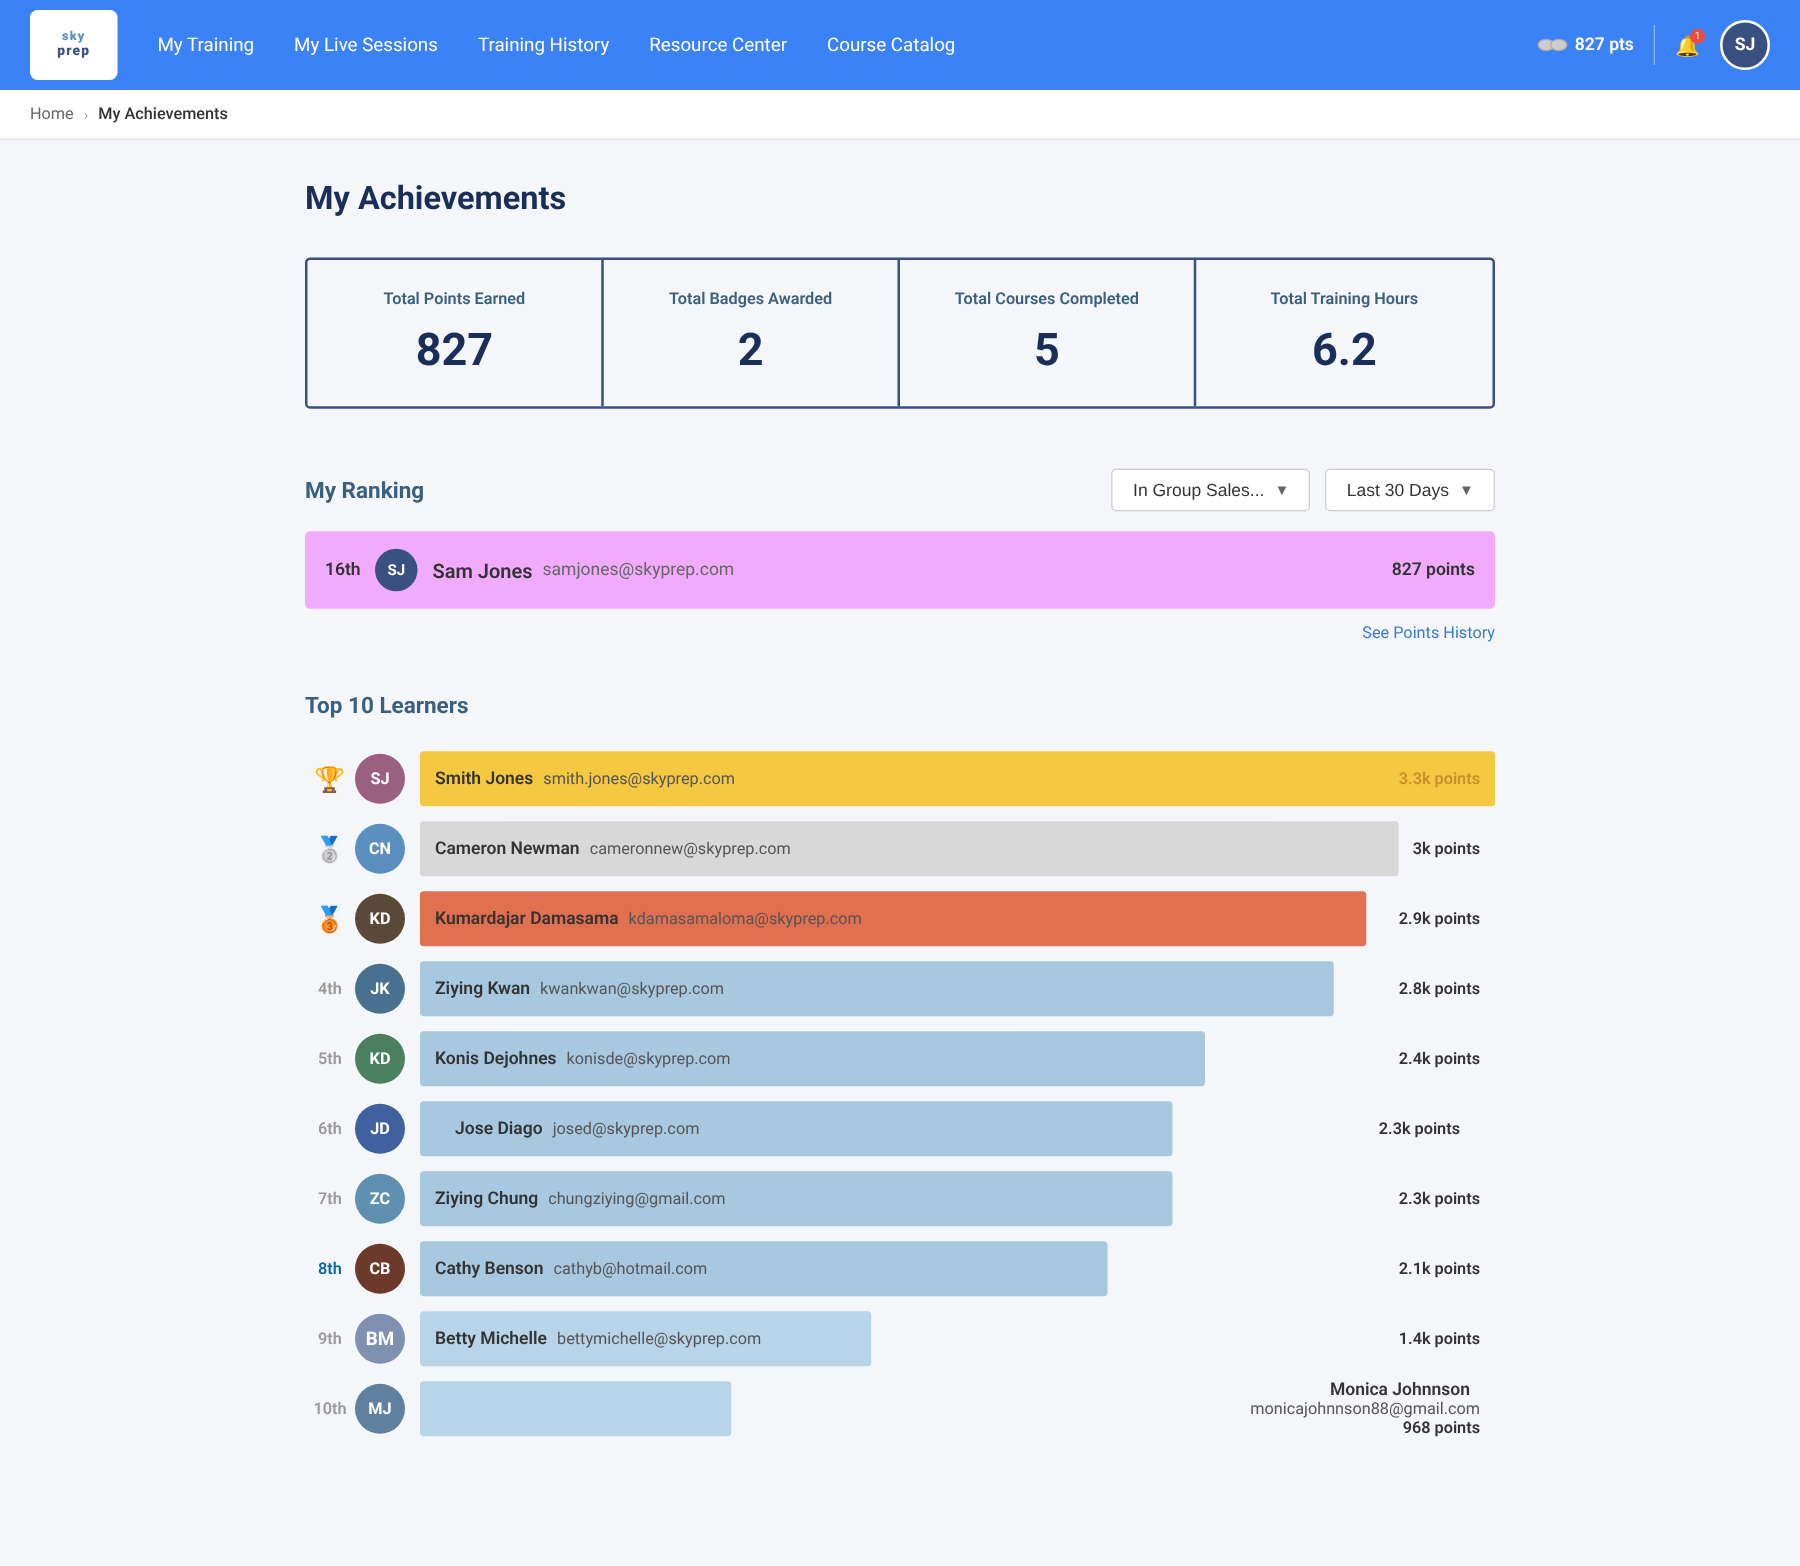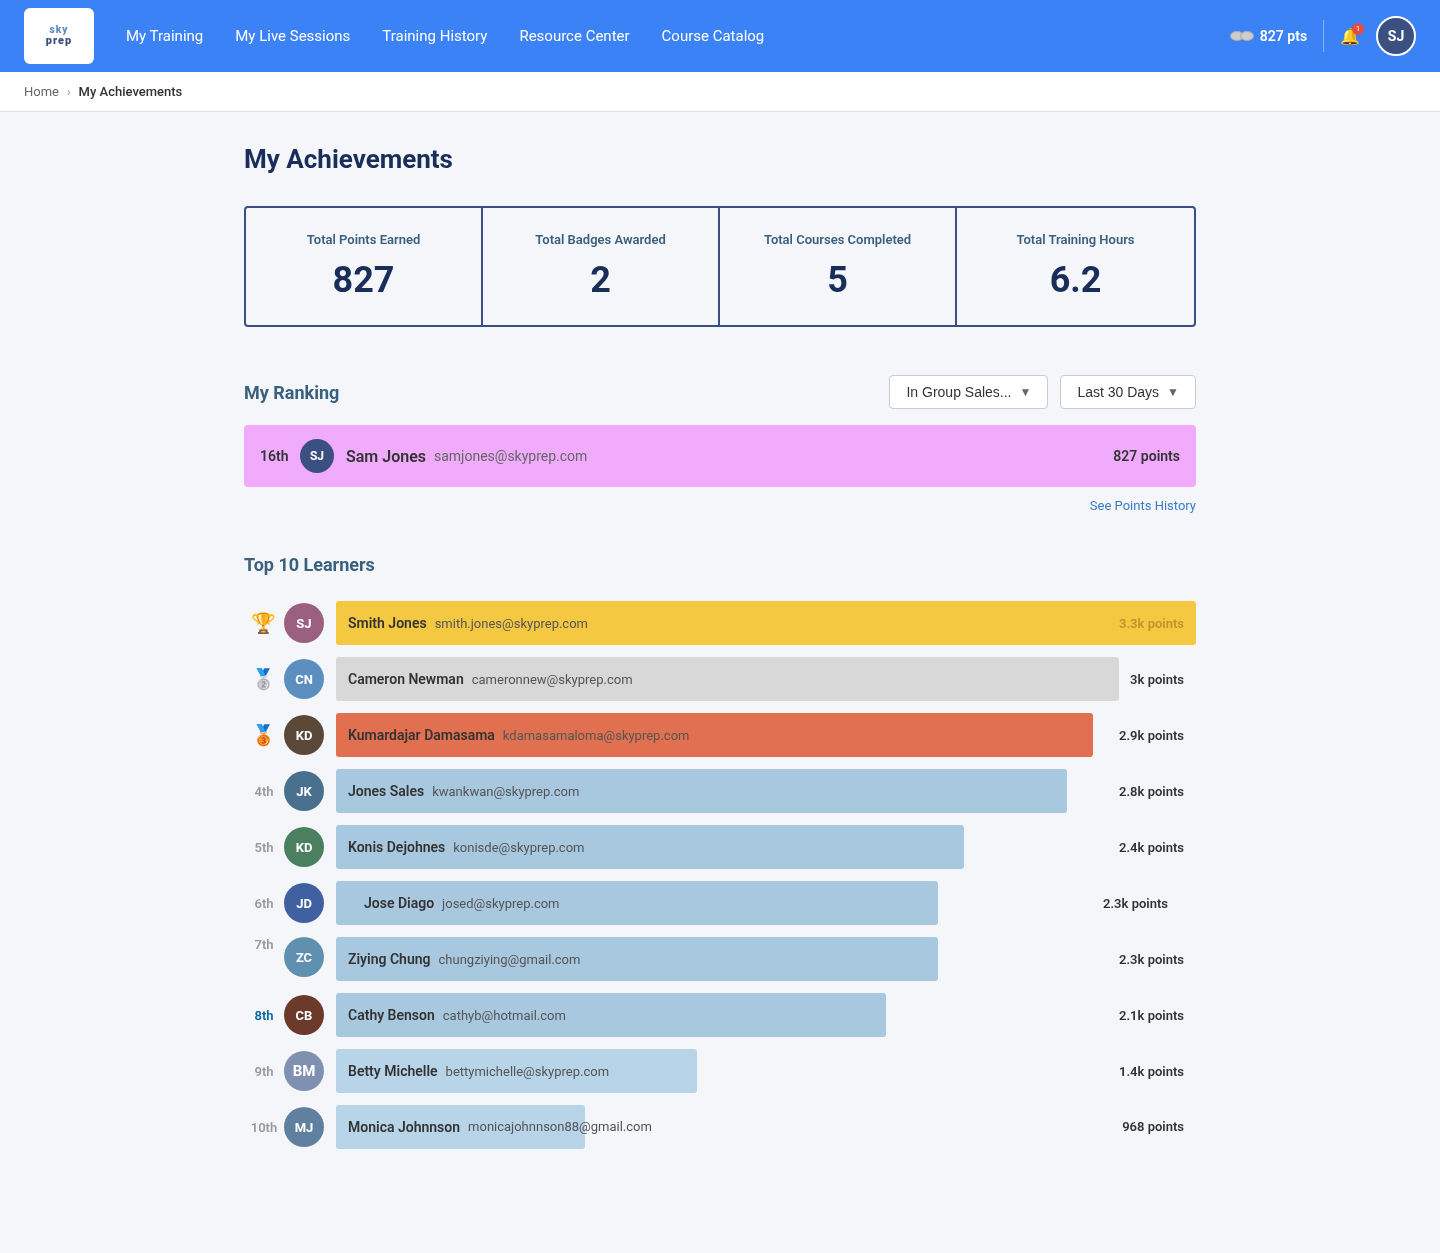--- a/index.html
+++ b/index.html
@@ -384,21 +384,21 @@
               <span class="pts-dark" style="margin-left: auto; font-weight: 600; font-size: 13px; white-space: nowrap;">2.9k points</span>
             </div>
           </div>
         </div>
         <div style="display: flex; align-items: center; padding: 6px 0px; min-height: 56px;">
           <div style="width: 40px; text-align: center; flex-shrink: 0; font-size: 13px; color: rgb(153, 153, 153); font-weight: 600;">4th</div>
           <div style="width: 40px; height: 40px; border-radius: 50%; display: flex; align-items: center; justify-content: center; font-weight: 700; font-size: 13px; margin-right: 12px; flex-shrink: 0; background: rgb(74, 112, 144); color: white;">JK</div>
           <div style="flex: 1 1 0%; position: relative; height: 44px; display: flex; align-items: center;">
             <div class="bar-blue" style="position: absolute; left: 0px; top: 0px; height: 100%; width: 85%; border-radius: 3px;"></div>
             <div style="position: relative; z-index: 2; display: flex; align-items: center; width: 100%; padding: 0px 12px;">
-              <span style="font-weight: 600; color: rgb(51, 51, 51); margin-right: 8px; font-size: 14px; white-space: nowrap;">Jones Sales</span>
+              <span style="font-weight: 600; color: rgb(51, 51, 51); margin-right: 8px; font-size: 14px; white-space: nowrap;">Ziying Kwan</span>
               <span style="color: rgb(85, 85, 85); font-size: 13px; white-space: nowrap;">kwankwan@skyprep.com</span>
               <span class="pts-dark" style="margin-left: auto; font-weight: 600; font-size: 13px; white-space: nowrap;">2.8k points</span>
             </div>
           </div>
         </div>
         <div style="display: flex; align-items: center; padding: 6px 0px; min-height: 56px;">
           <div style="width: 40px; text-align: center; flex-shrink: 0; font-size: 13px; color: rgb(153, 153, 153); font-weight: 600;">5th</div>
           <div style="width: 40px; height: 40px; border-radius: 50%; display: flex; align-items: center; justify-content: center; font-weight: 700; font-size: 13px; margin-right: 12px; flex-shrink: 0; background: rgb(74, 128, 96); color: white;">KD</div>
           <div style="flex: 1 1 0%; position: relative; height: 44px; display: flex; align-items: center;">
             <div class="bar-blue" style="position: absolute; left: 0px; top: 0px; height: 100%; width: 73%; border-radius: 3px;"></div>
@@ -414,21 +414,21 @@
           <div style="width: 40px; height: 40px; border-radius: 50%; display: flex; align-items: center; justify-content: center; font-weight: 700; font-size: 13px; margin-right: 12px; flex-shrink: 0; background: rgb(64, 96, 160); color: white;">JD</div>
           <div style="flex: 1 1 0%; position: relative; height: 44px; display: flex; align-items: center;">
             <div class="bar-blue" style="position: absolute; left: 0px; top: 0px; height: 100%; width: 70%; border-radius: 3px;"></div>
             <div style="position: relative; z-index: 2; display: flex; align-items: center; width: 100%; padding: 0px 28px;">
               <span style="font-weight: 600; color: rgb(51, 51, 51); margin-right: 8px; font-size: 14px; white-space: nowrap;">Jose Diago</span>
               <span style="color: rgb(85, 85, 85); font-size: 13px; white-space: nowrap;">josed@skyprep.com</span>
               <span class="pts-dark" style="margin-left: auto; font-weight: 600; font-size: 13px; white-space: nowrap;">2.3k points</span>
             </div>
           </div>
         </div>
-        <div style="display: flex; padding: 6px 0px; min-height: 56px;">
+        <div style="display: flex; align-items: center; padding: 6px 0px; min-height: 56px;">
           <div style="width: 40px; text-align: center; flex-shrink: 0; font-size: 13px; color: rgb(153, 153, 153); font-weight: 600;">7th</div>
           <div style="width: 40px; height: 40px; border-radius: 50%; display: flex; align-items: center; justify-content: center; font-weight: 700; font-size: 13px; margin-right: 12px; flex-shrink: 0; background: rgb(96, 144, 176); color: white;">ZC</div>
           <div style="flex: 1 1 0%; position: relative; height: 44px; display: flex; align-items: center;">
             <div class="bar-blue" style="position: absolute; left: 0px; top: 0px; height: 100%; width: 70%; border-radius: 3px;"></div>
             <div style="position: relative; z-index: 2; display: flex; align-items: center; width: 100%; padding: 0px 12px;">
               <span style="font-weight: 600; color: rgb(51, 51, 51); margin-right: 8px; font-size: 14px; white-space: nowrap;">Ziying Chung</span>
               <span style="color: rgb(85, 85, 85); font-size: 13px; white-space: nowrap;">chungziying@gmail.com</span>
               <span class="pts-dark" style="margin-left: auto; font-weight: 600; font-size: 13px; white-space: nowrap;">2.3k points</span>
             </div>
           </div>
@@ -455,21 +455,21 @@
               <span style="color: rgb(85, 85, 85); font-size: 13px; white-space: nowrap;">bettymichelle@skyprep.com</span>
               <span class="pts-dark" style="margin-left: auto; font-weight: 600; font-size: 13px; white-space: nowrap;">1.4k points</span>
             </div>
           </div>
         </div>
         <div style="display: flex; align-items: center; padding: 6px 0px; min-height: 56px;">
           <div style="width: 40px; text-align: center; flex-shrink: 0; font-size: 13px; color: rgb(153, 153, 153); font-weight: 600;">10th</div>
           <div style="width: 40px; height: 40px; border-radius: 50%; display: flex; align-items: center; justify-content: center; font-weight: 700; font-size: 13px; margin-right: 12px; flex-shrink: 0; background: rgb(96, 128, 160); color: white;">MJ</div>
           <div style="flex: 1 1 0%; position: relative; height: 44px; display: flex; align-items: center;">
             <div class="bar-lightblue" style="position: absolute; left: 0px; top: 0px; height: 100%; width: 29%; border-radius: 3px;"></div>
-            <div style="position: relative; z-index: 2; display: flex; align-items: flex-start; width: 100%; padding: 0px 12px;">
+            <div style="position: relative; z-index: 2; display: flex; align-items: flex-end; width: 100%; padding: 0px 12px; flex-direction: column;">
               <span style="font-weight: 600; color: rgb(51, 51, 51); margin-right: 8px; font-size: 14px; white-space: nowrap;">Monica Johnnson</span>
               <span style="color: rgb(85, 85, 85); font-size: 13px; white-space: nowrap;">monicajohnnson88@gmail.com</span>
               <span class="pts-dark" style="margin-left: auto; font-weight: 600; font-size: 13px; white-space: nowrap;">968 points</span>
             </div>
           </div>
         </div>
       </div>
   </div>
 </div>
 

